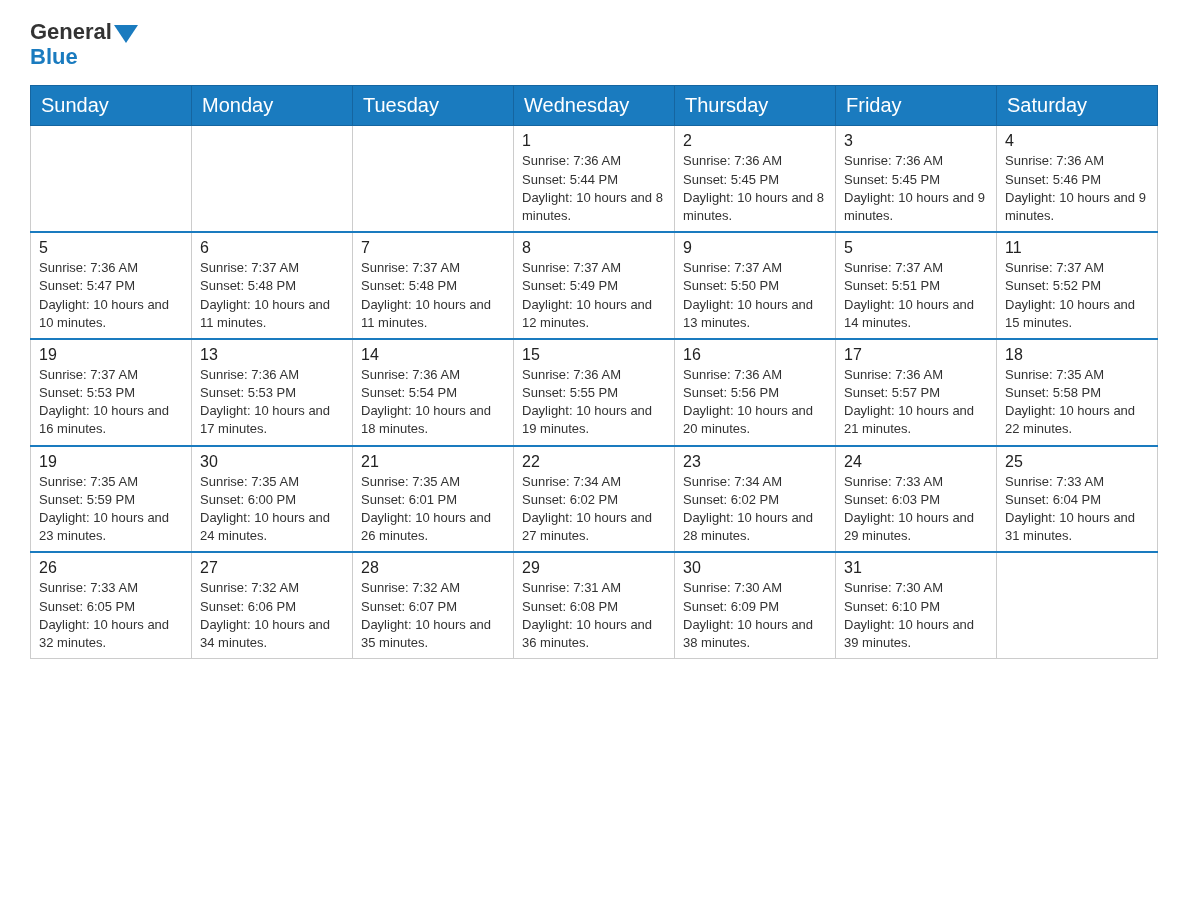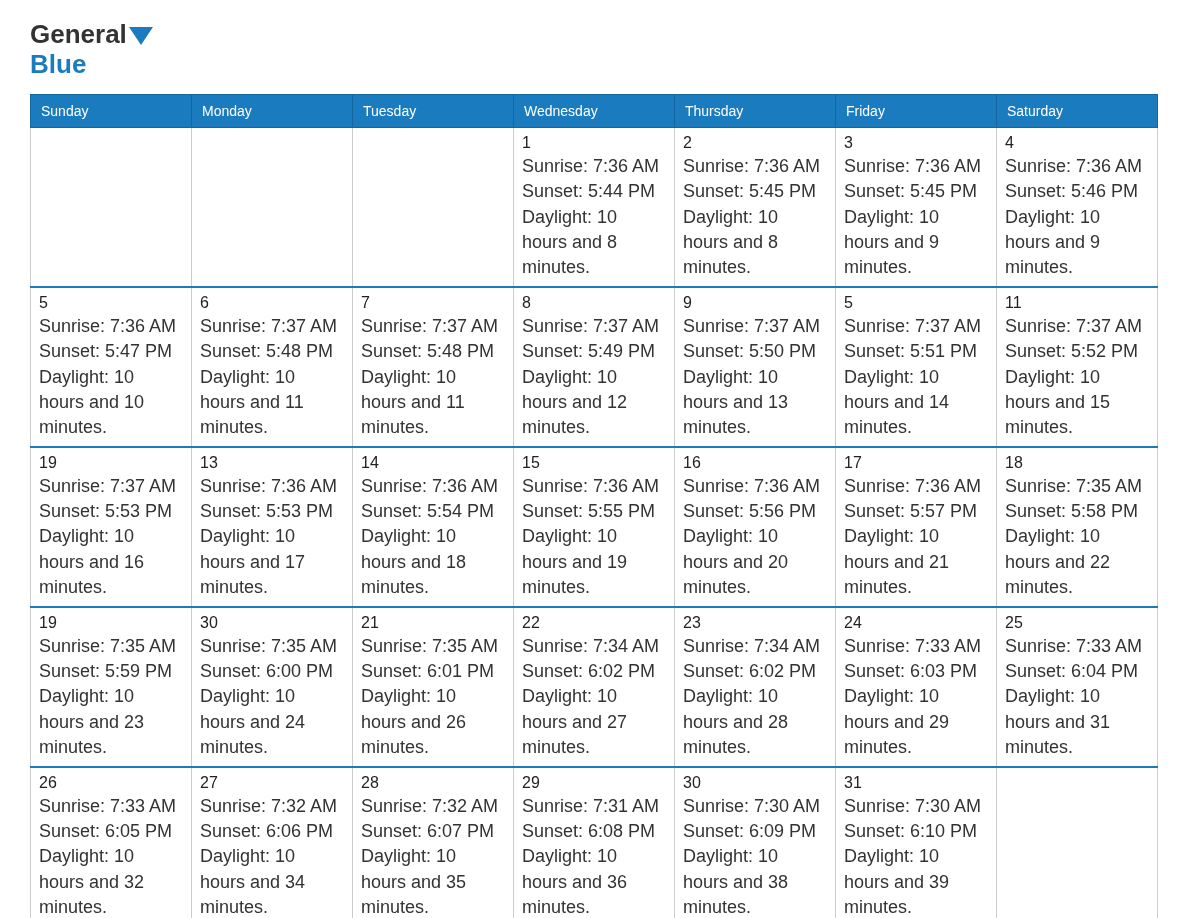--- a/index.html
+++ b/index.html
@@ -14,21 +14,21 @@
       display: flex;
       justify-content: space-between;
       align-items: flex-start;
       margin-bottom: 16px;
     }
     .logo {
       display: flex;
       align-items: center;
     }
     .logo-text {
-      font-size: 26px;
+      font-size: 22px;
       font-weight: bold;
       color: #333;
       line-height: 1.1;
     }
     .logo-triangle {
       width: 0;
       height: 0;
       border-left: 12px solid transparent;
       border-right: 12px solid transparent;
       border-top: 18px solid #1a7bbf;
@@ -55,21 +55,21 @@
       margin-top: 2px;
     }
     .calendar {
       width: 100%;
       border-collapse: collapse;
       border: 1px solid #ccc;
     }
     .calendar th {
       background-color: #1a7bbf;
       color: #fff;
-      font-size: 14px;
+      font-size: 20px;
       font-weight: normal;
       padding: 8px 10px;
       text-align: left;
       border: 1px solid #1565a0;
     }
     .calendar td {
       vertical-align: top;
       border: 1px solid #ccc;
       padding: 6px 8px;
       width: 14.28%;
@@ -78,21 +78,21 @@
       color: #333;
     }
     .day-num {
       font-size: 16px;
       font-weight: normal;
       color: #222;
       display: block;
       margin-bottom: 2px;
     }
     .day-info {
-      font-size: 18px;
+      font-size: 13px;
       color: #333;
       line-height: 1.4;
     }
     .empty-cell {
       background: #fff;
     }
     .row-divider td {
       border-top: 2px solid #1a7bbf;
     }
   </style>

